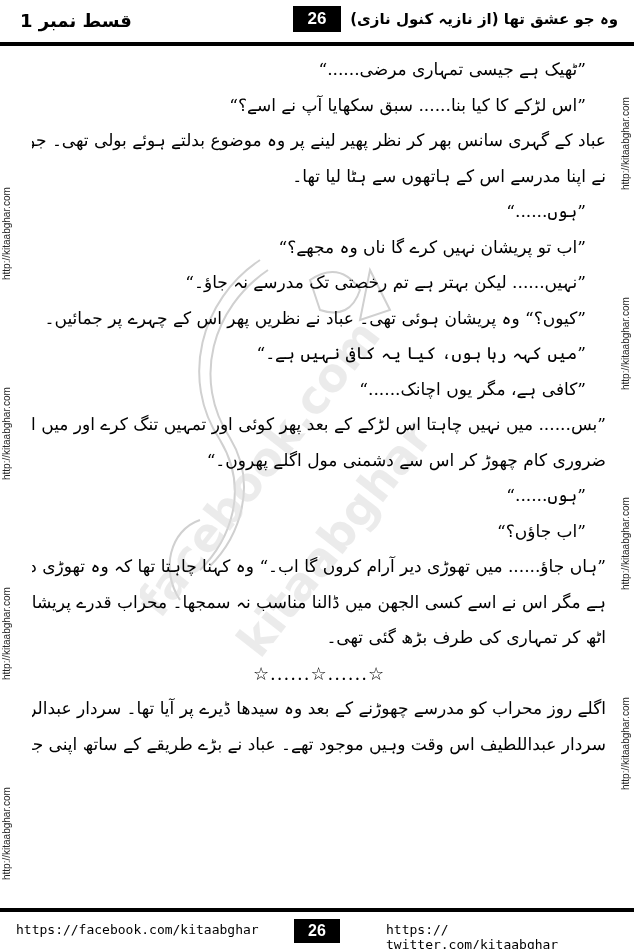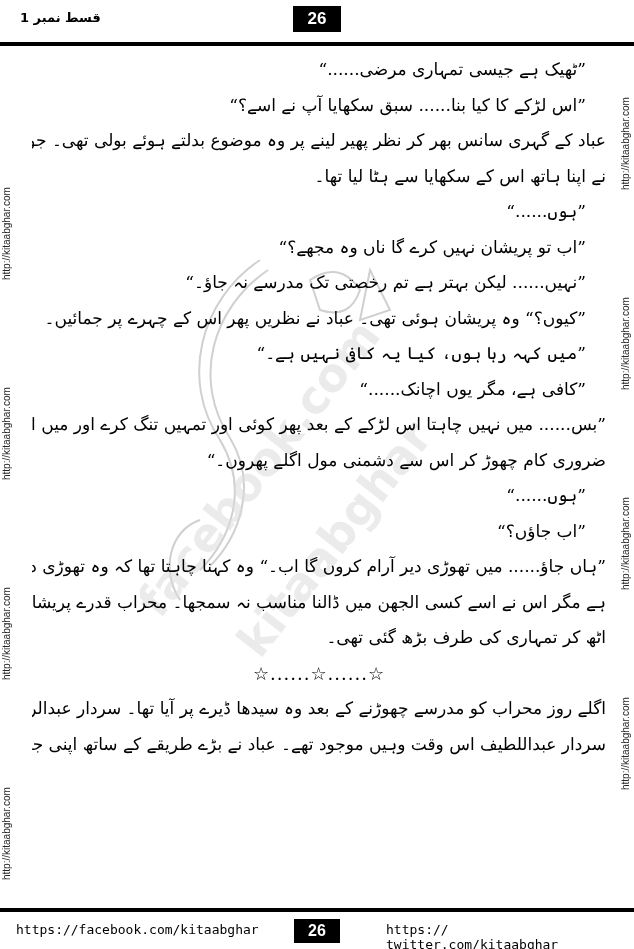--- a/index.html
+++ b/index.html
@@ -1,19 +1,19 @@
 <!DOCTYPE html>
 <html><head>
   <meta charset="utf-8">
   <style>
     html, body { margin: 0; padding: 0; background: #ffffff; }
     body { width: 634px; height: 949px; position: relative; overflow: hidden; font-family: "DejaVu Sans", sans-serif; color: #000; }
     .header { position: absolute; top: 0; left: 0; width: 634px; height: 42px; }
     .hdr-right { position: absolute; right: 16px; top: 10px; font-size: 15px; font-weight: bold; direction: rtl; }
-    .hdr-left { position: absolute; left: 20px; top: 10px; font-size: 13px; font-weight: bold; direction: rtl; }
+    .hdr-left { position: absolute; left: 20px; top: 10px; font-size: 18px; font-weight: bold; direction: rtl; }
     .page-box { position: absolute; left: 293px; top: 6px; width: 48px; height: 26px; background: #000; color: #fff; font-family: "Liberation Sans", sans-serif; font-weight: bold; font-size: 17px; text-align: center; line-height: 26px; }
     .rule-top { position: absolute; left: 0; top: 42px; width: 634px; height: 4px; background: #000; }
     .rule-bottom { position: absolute; left: 0; top: 908px; width: 634px; height: 4px; background: #000; }
     .side { position: absolute; top: 60px; height: 840px; width: 14px; }
     .side span { position: absolute; white-space: nowrap; font-family: "Liberation Sans", sans-serif; font-size: 10px; color: #222; transform-origin: left top; }
     .side.left span { transform: rotate(-90deg); left: 1px; }
     .side.right span { transform: rotate(-90deg); left: 620px; }
     .content { position: absolute; top: 52px; left: 32px; width: 574px; direction: rtl; font-family: "DejaVu Serif", serif; font-size: 17px; }
     .line { height: 35.5px; line-height: 35.5px; white-space: nowrap; overflow: hidden; text-align: right; }
     .line.indent { padding-right: 20px; }
@@ -23,20 +23,21 @@
     .watermark { position: absolute; left: 140px; top: 240px; width: 360px; height: 430px; pointer-events: none; }
     .footer { position: absolute; top: 915px; left: 0; width: 524px; height: 34px; }
     .foot-left { position: absolute; left: 16px; top: 7px; font-family: "DejaVu Sans Mono", monospace; font-size: 13px; }
     .foot-right { position: absolute; left: 386px; top: 7px; font-family: "DejaVu Sans Mono", monospace; font-size: 13px; }
     .foot-page { position: absolute; left: 294px; top: 4px; width: 46px; height: 24px; background: #000; color: #fff; font-family: "Liberation Sans", sans-serif; font-weight: bold; font-size: 16px; text-align: center; line-height: 24px; }
   </style>
 </head>
 <body>
 
 <div class="header">
+  <div class="hdr-right">وہ جو عشق تھا (از نازیہ کنول نازی)</div>
   <div class="page-box">26</div>
   <div class="hdr-left">قسط نمبر 1</div>
 </div>
 <div class="rule-top"></div>
 
 <div class="side left">
   <span style="top:220px">http://kitaabghar.com</span>
   <span style="top:420px">http://kitaabghar.com</span>
   <span style="top:620px">http://kitaabghar.com</span>
   <span style="top:820px">http://kitaabghar.com</span>
@@ -59,21 +60,21 @@
   <g fill="#dcdcdc" font-family="DejaVu Sans, sans-serif" font-size="46" font-weight="bold" opacity="0.55">
     <text x="20" y="380" transform="rotate(-52 20 380)">facebook.com</text>
     <text x="120" y="420" transform="rotate(-52 120 420)">kitaabghar</text>
   </g>
 </svg>
 
 <div class="content">
   <div class="line indent">”ٹھیک ہے جیسی تمہاری مرضی......“</div>
   <div class="line indent">”اس لڑکے کا کیا بنا...... سبق سکھایا آپ نے اسے؟“</div>
   <div class="line justify">عباد کے گہری سانس بھر کر نظر پھیر لینے پر وہ موضوع بدلتے ہوئے بولی تھی۔ جواب میں عباد</div>
-  <div class="line">نے اپنا ہاتھ اس کے سکھایا سے ہٹا لیا تھا۔</div>
+  <div class="line">نے اپنا مدرسے اس کے ہاتھوں سے ہٹا لیا تھا۔</div>
   <div class="line indent">”ہوں......“</div>
   <div class="line indent">”اب تو پریشان نہیں کرے گا ناں وہ مجھے؟“</div>
   <div class="line indent">”نہیں...... لیکن بہتر ہے تم رخصتی تک مدرسے نہ جاؤ۔“</div>
   <div class="line indent">”کیوں؟“ وہ پریشان ہوئی تھی۔ عباد نے نظریں پھر اس کے چہرے پر جمائیں۔</div>
   <div class="line indent">”میں کہہ رہا ہوں، کیا یہ کافی نہیں ہے۔“</div>
   <div class="line indent">”کافی ہے، مگر یوں اچانک......“</div>
   <div class="line justify">”بس...... میں نہیں چاہتا اس لڑکے کے بعد پھر کوئی اور تمہیں تنگ کرے اور میں اپنے سارے</div>
   <div class="line">ضروری کام چھوڑ کر اس سے دشمنی مول اگلے پھروں۔“</div>
   <div class="line indent">”ہوں......“</div>
   <div class="line indent">”اب جاؤں؟“</div>

